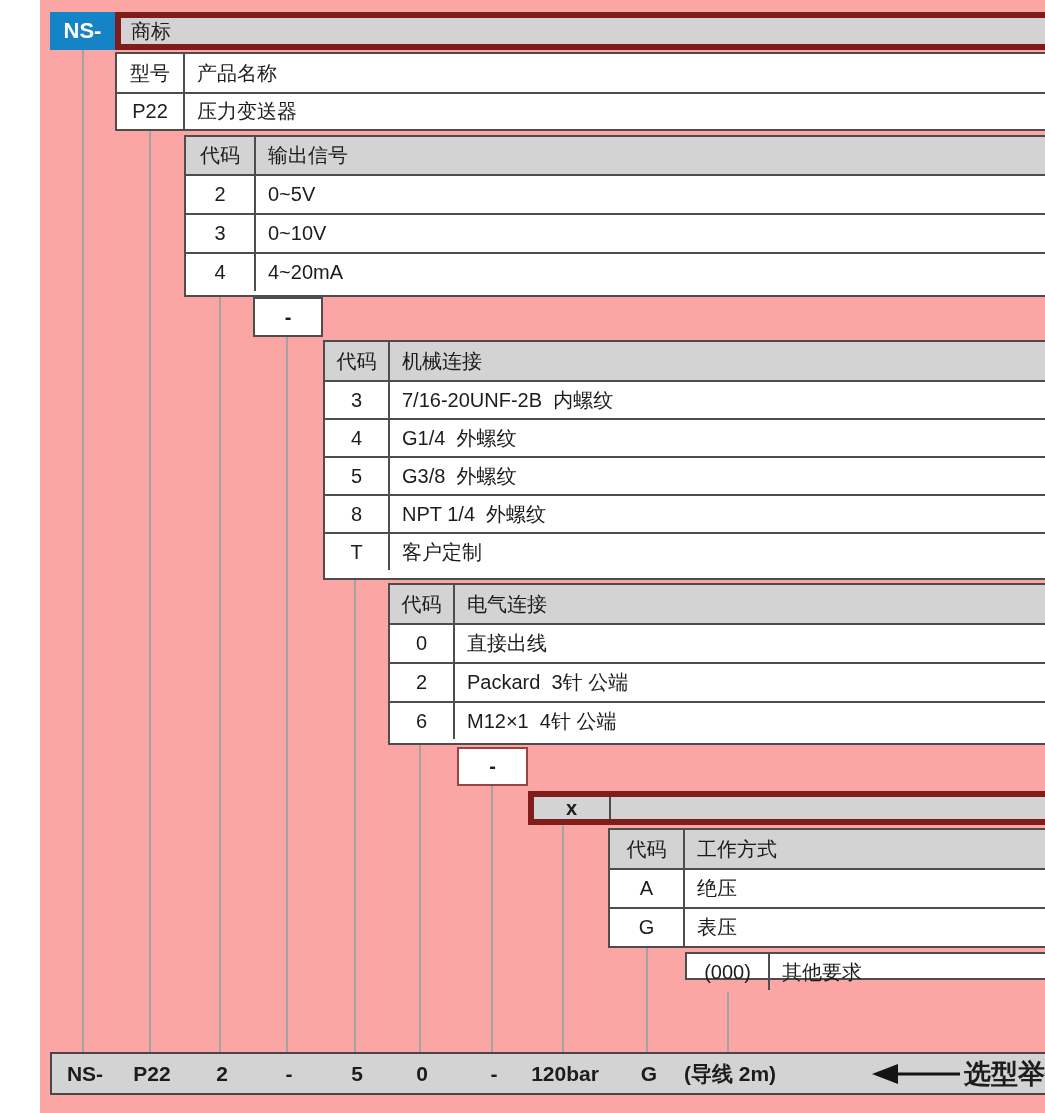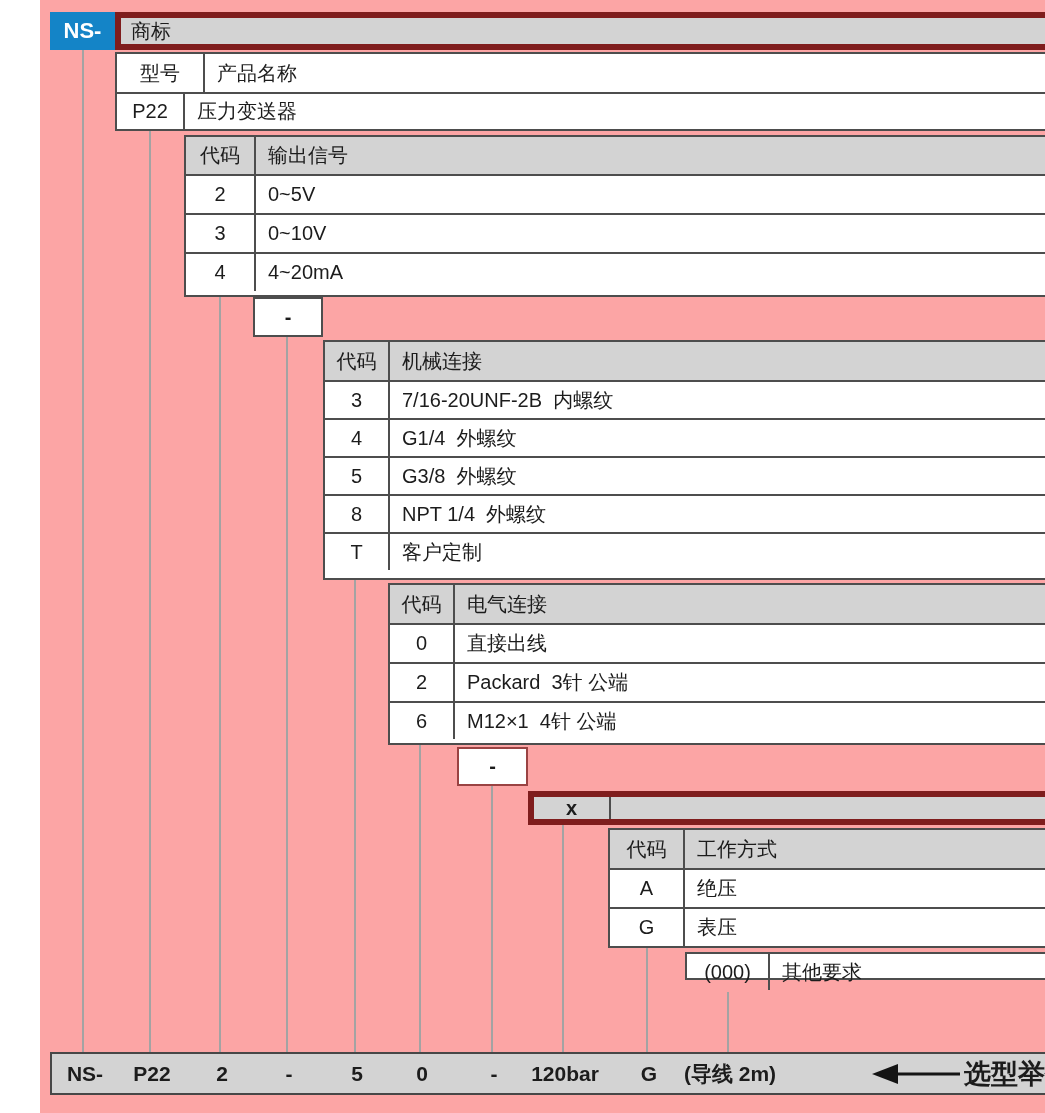--- a/index.html
+++ b/index.html
@@ -56,21 +56,21 @@
 
   <div class="bluebox" style="left:10px;top:12px;width:65px;height:38px;background:#1484c7;">
     <span>NS-</span>
   </div>
   <div class="bar" style="left:75px;top:12px;width:957px;height:38px;">
     <span style="padding-left:10px;">商标</span>
   </div>
 
   <div class="tbl" style="left:75px;top:52px;width:957px;height:79px;">
     <div class="row" style="height:38px;">
-      <div class="cellc" style="width:88px;">型号</div>
+      <div class="cellc" style="width:68px;">型号</div>
       <div class="celll">产品名称</div>
     </div>
     <div class="row" style="height:37px;">
       <div class="cellc" style="width:68px;">P22</div>
       <div class="celll">压力变送器</div>
     </div>
   </div>
 
   <div class="tbl" style="left:144px;top:135px;width:888px;height:162px;">
     <div class="row head" style="height:37px;">

